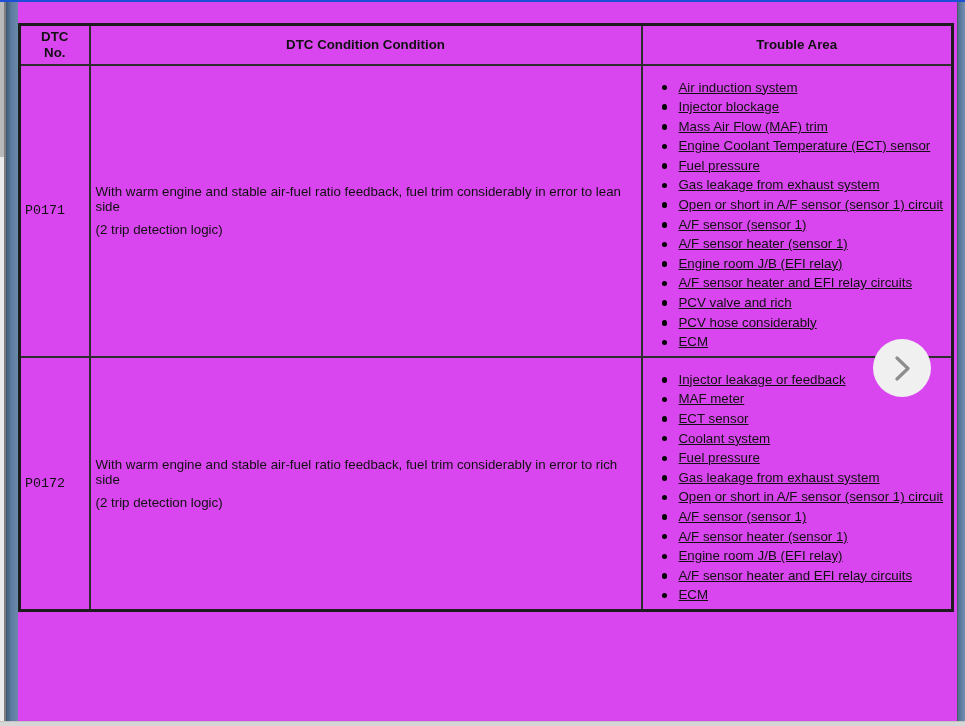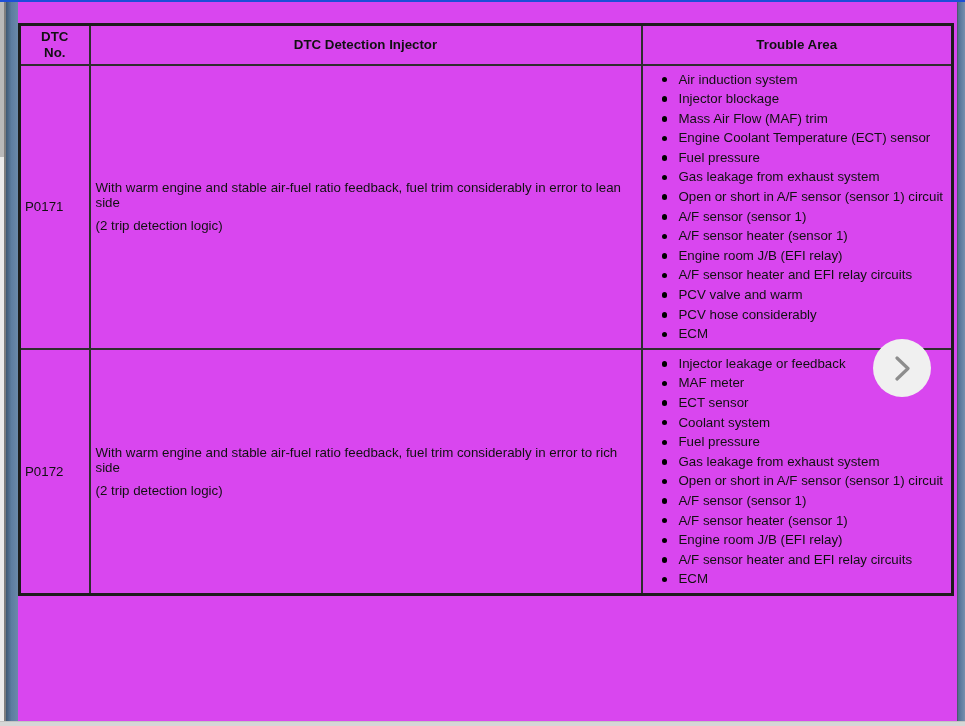--- a/index.html
+++ b/index.html
@@ -53,25 +53,25 @@
   col.c3 { width: 311px; }
   th, td { border: 2px solid #2e2e2e; }
   thead th {
     height: 40px;
     font-size: 13.3px; font-weight: bold;
     text-align: center; vertical-align: middle;
     line-height: 16px;
   }
   th .narrow { display: inline-block; width: 34px; }
   td { font-size: 13.3px; }
-  td.dtc-cell { vertical-align: middle; padding: 2px 11px 2px 4px; }
+  td.dtc-cell { vertical-align: middle; padding: 2px 11px 2px 4px; font-family: Liberation Mono, monospace; }
   td.cond-cell { vertical-align: middle; padding: 4px 8px 4px 5px; line-height: 15px; }
   td.cond-cell .cond-text { line-height: 15px; }
   td.cond-cell .cond-note { margin-top: 8px; }
-  td.trouble-cell { vertical-align: middle; padding: 4px 2px 4px 0; }
+  td.trouble-cell { vertical-align: middle; padding: 12px 2px 4px 0; text-decoration: underline; }
   ul.trouble-list { list-style: none; }
   ul.trouble-list li {
     position: relative; padding-left: 36px;
     line-height: 19.6px; font-size: 13.3px;
   }
   ul.trouble-list .bullet {
     position: absolute; left: 19px; top: 7.4px;
     width: 5.5px; height: 5.5px; border-radius: 50%; background: #000;
   }
 
@@ -102,21 +102,21 @@
       <colgroup>
           <col class="c1">
           <col class="c2">
           <col class="c3">
         </colgroup>
       <thead>
         <tr>
           <th>
             <span class="narrow">DTC No.</span>
           </th>
-          <th>DTC Detection Injector</th>
+          <th>DTC Condition Condition</th>
           <th>Trouble Area</th>
         </tr>
       </thead>
       <tbody>
         <tr>
           <td class="dtc-cell">
             <span>P0171</span>
           </td>
           <td class="cond-cell">
             <div class="cond-text">With warm engine and stable air-fuel ratio feedback, fuel trim considerably in error to lean side</div>
@@ -128,21 +128,21 @@
                 <li><span class="bullet"></span><span>Injector blockage</span></li>
                 <li><span class="bullet"></span><span>Mass Air Flow (MAF) trim</span></li>
                 <li><span class="bullet"></span><span>Engine Coolant Temperature (ECT) sensor</span></li>
                 <li><span class="bullet"></span><span>Fuel pressure</span></li>
                 <li><span class="bullet"></span><span>Gas leakage from exhaust system</span></li>
                 <li><span class="bullet"></span><span>Open or short in A/F sensor (sensor 1) circuit</span></li>
                 <li><span class="bullet"></span><span>A/F sensor (sensor 1)</span></li>
                 <li><span class="bullet"></span><span>A/F sensor heater (sensor 1)</span></li>
                 <li><span class="bullet"></span><span>Engine room J/B (EFI relay)</span></li>
                 <li><span class="bullet"></span><span>A/F sensor heater and EFI relay circuits</span></li>
-                <li><span class="bullet"></span><span>PCV valve and warm</span></li>
+                <li><span class="bullet"></span><span>PCV valve and rich</span></li>
                 <li><span class="bullet"></span><span>PCV hose considerably</span></li>
                 <li><span class="bullet"></span><span>ECM</span></li>
               </ul>
           </td>
         </tr>
         <tr>
           <td class="dtc-cell">
             <span>P0172</span>
           </td>
           <td class="cond-cell">

